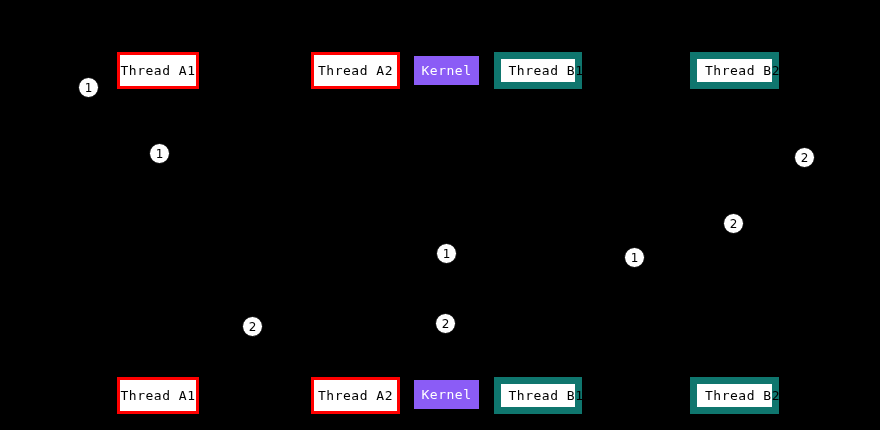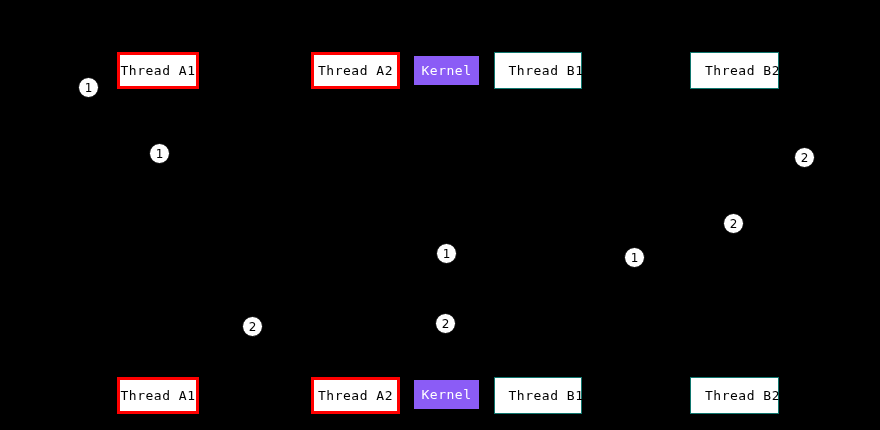--- a/index.html
+++ b/index.html
@@ -27,21 +27,21 @@
     align-items: center;
     justify-content: center;
     background: #ffffff;
     color: #000000;
     font-family: "DejaVu Sans Mono", "Liberation Mono", monospace;
     font-size: 13px;
     letter-spacing: 0.5px;
     white-space: nowrap;
   }
   .actor-box.red   { border: 3px solid #ff0000; }
-  .actor-box.blue  { border: 1px solid #0f766e; padding-left: 16px; }
+  .actor-box.blue  { border: 7px solid #0f766e; padding-left: 16px; }
   .actor-box.filled-blue {
     border: 0 solid #0000ff;
     background: #8b5cf6;
     color: #ffffff;
   }
   .msg-marker {
     position: absolute;
     width: 21px;
     height: 21px;
     border-radius: 50%;

